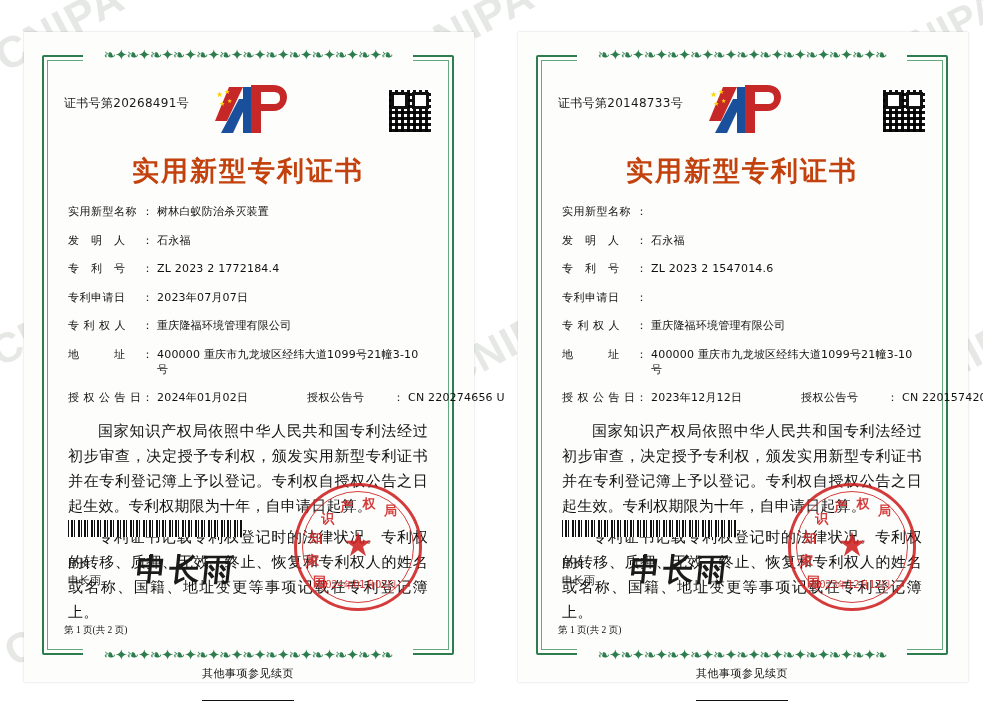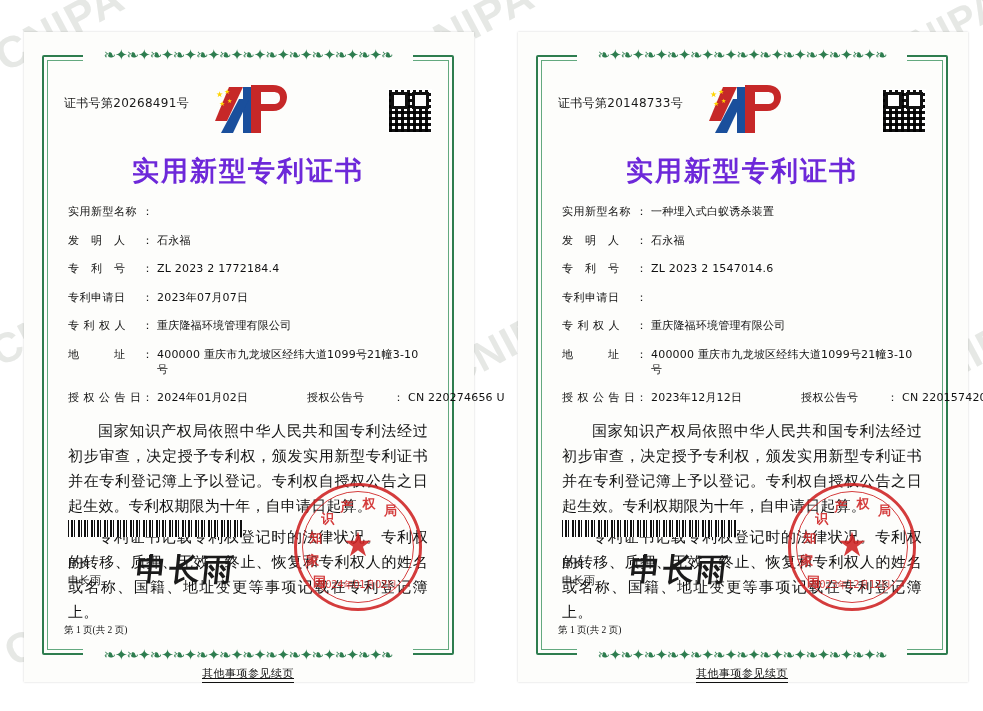--- a/index.html
+++ b/index.html
@@ -132,21 +132,21 @@
 
   .title {
     position: absolute;
     top: 84px;
     left: 0; right: 0;
     text-align: center;
     font-family: "DejaVu Serif", serif;
     font-weight: bold;
     font-size: 27px;
     letter-spacing: 2px;
-    color: #6d28d9;
+    color: #c2410c;
   }
   .fields {
     position: absolute;
     top: 135px;
     left: 4px;
     right: 4px;
   }
   .field {
     display: flex;
     align-items: baseline;
@@ -278,22 +278,21 @@
     font-size: 11px;
     color: #111;
     top: 666px;
     z-index: 3;
     letter-spacing: .5px;
   }
   #footnote-left { left: 42px; }
   #footnote-right { left: 536px; }
   .footnote span {
     border-bottom: 1px solid #111;
-    padding-bottom: 2px;
-    text-decoration: underline;
+    padding-bottom: 20px;
   }
 </style>
 </head>
 <body>
 
 <div class="wm-layer">
   <div class="wm" style="left:-10px;  top:2px;   font-size:44px;">CNIPA</div>
   <div class="wm" style="left:400px;  top:0px;   font-size:44px;">CNIPA</div>
   <div class="wm" style="left:880px;  top:8px;   font-size:40px;">CNIPA</div>
   <div class="wm" style="left:230px;  top:70px;  font-size:40px;">CNIPA</div>
@@ -332,20 +331,21 @@
     </div>
 
     <div class="qr"></div>
 
     <div class="title">实用新型专利证书</div>
 
     <div class="fields">
       <div class="field">
         <div class="f-label">实用新型名称</div>
         <div class="f-sep">：</div>
+        <div class="f-value">树林白蚁防治杀灭装置</div>
       </div>
       <div class="field">
         <div class="f-label">发　明　人</div>
         <div class="f-sep">：</div>
         <div class="f-value">石永福</div>
       </div>
       <div class="field">
         <div class="f-label">专　利　号</div>
         <div class="f-sep">：</div>
         <div class="f-value">ZL 2023 2 1772184.4</div>
@@ -433,21 +433,20 @@
     </div>
 
     <div class="qr"></div>
 
     <div class="title">实用新型专利证书</div>
 
     <div class="fields">
       <div class="field">
         <div class="f-label">实用新型名称</div>
         <div class="f-sep">：</div>
-        <div class="f-value">一种埋入式白蚁诱杀装置</div>
       </div>
       <div class="field">
         <div class="f-label">发　明　人</div>
         <div class="f-sep">：</div>
         <div class="f-value">石永福</div>
       </div>
       <div class="field">
         <div class="f-label">专　利　号</div>
         <div class="f-sep">：</div>
         <div class="f-value">ZL 2023 2 1547014.6</div>

